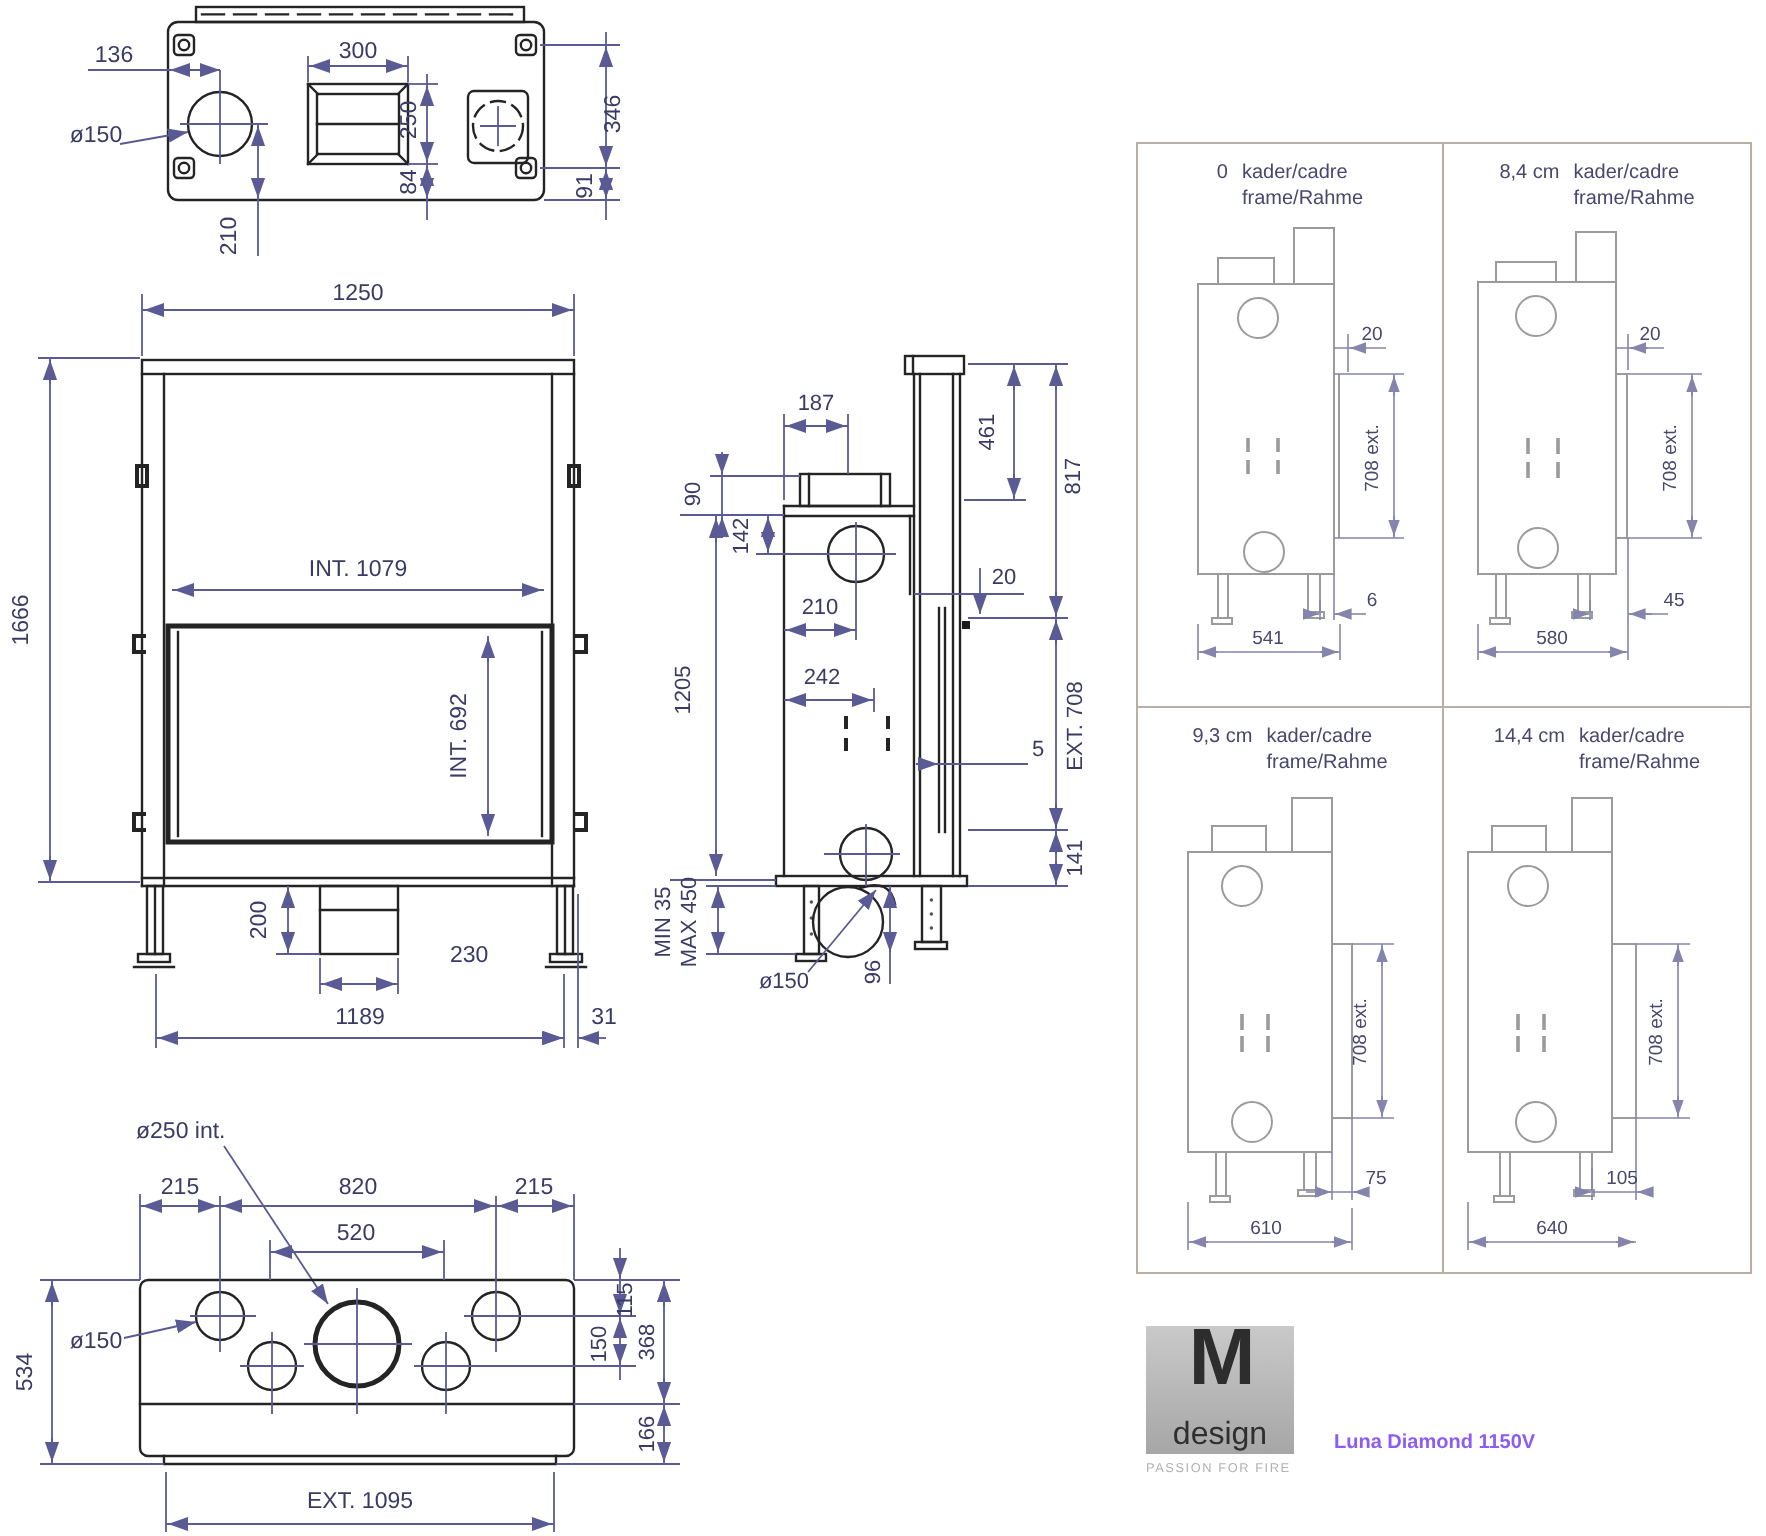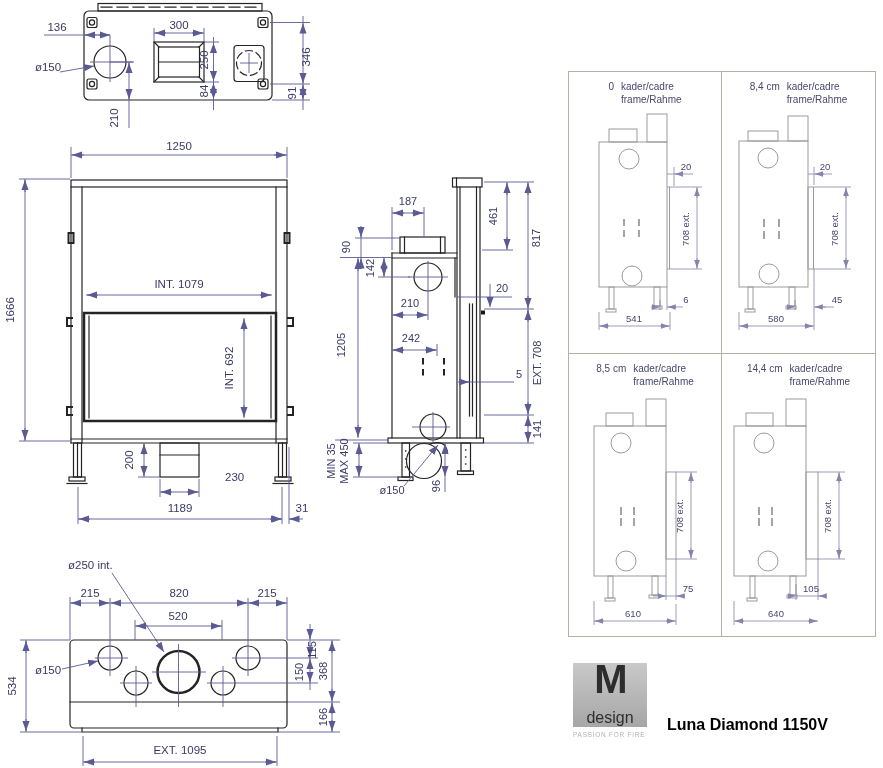--- a/index.html
+++ b/index.html
@@ -31,21 +31,21 @@
   .opt-title .tl{display:block;}
   .opt-svg{position:absolute;left:0;top:0;}
   
   .logo-box{position:absolute;left:573px;top:663px;width:74px;height:64px;
     background:linear-gradient(#c9c9c9,#a6a6a6);display:flex;flex-direction:column;
     align-items:center;justify-content:center;}
   .logo-m{font-weight:bold;font-size:40px;line-height:0.78;color:#2d2d2d;letter-spacing:-2px;}
   .logo-design{font-size:16px;color:#2f2f2f;line-height:1;margin-top:14px;}
   .tagline{position:absolute;left:573px;top:731px;width:90px;font-size:6.4px;
     letter-spacing:0.8px;color:#b3b1b1;}
-  .product-name{position:absolute;left:667px;top:716px;font-size:16px;font-weight:bold;color:#000000;}
+  .product-name{position:absolute;left:667px;top:716px;font-size:10px;font-weight:bold;color:#8b5cf6;}
 </style>
 </head>
 <body>
 
 <div class="stage">
 
 <svg width="560" height="768" viewBox="0 0 560 768">
   <defs>
     <marker id="ar" orient="auto" markerUnits="userSpaceOnUse" markerWidth="10" markerHeight="8" refX="9" refY="3.2" viewBox="0 0 9 6.4">
       <path d="M0,0 L9,3.2 L0,6.4 z" fill="#5a5a94"></path>
@@ -497,21 +497,21 @@
       <line x1="84" y1="242" x2="114" y2="242" class="pd"></line>
       <text x="119" y="238" text-anchor="middle" class="pt">75</text>
       <line x1="25" y1="247" x2="25" y2="271" class="pd"></line>
       <line x1="107" y1="250" x2="107" y2="271" class="pd"></line>
       <line x1="25" y1="267" x2="107" y2="267" class="pd"></line>
       <line x1="35" y1="267" x2="26" y2="267" class="pd" marker-end="url(#ap)"></line>
       <line x1="97" y1="267" x2="106" y2="267" class="pd" marker-end="url(#ap)"></line>
       <text x="64" y="263" text-anchor="middle" class="pt">610</text>
     </svg>
     <div class="opt-title">
-      <span class="sz">8,5 cm</span>
+      <span class="sz">9,3 cm</span>
       <span>
             <span class="tl">kader/cadre</span>
             <span class="tl">frame/Rahme</span>
           </span>
     </div>
   </div>
 
   <div class="opt-cell">
     <svg class="opt-svg" width="153" height="282" viewBox="0 0 153 282">
       <rect x="64" y="45" width="20" height="27" class="pl"></rect>

